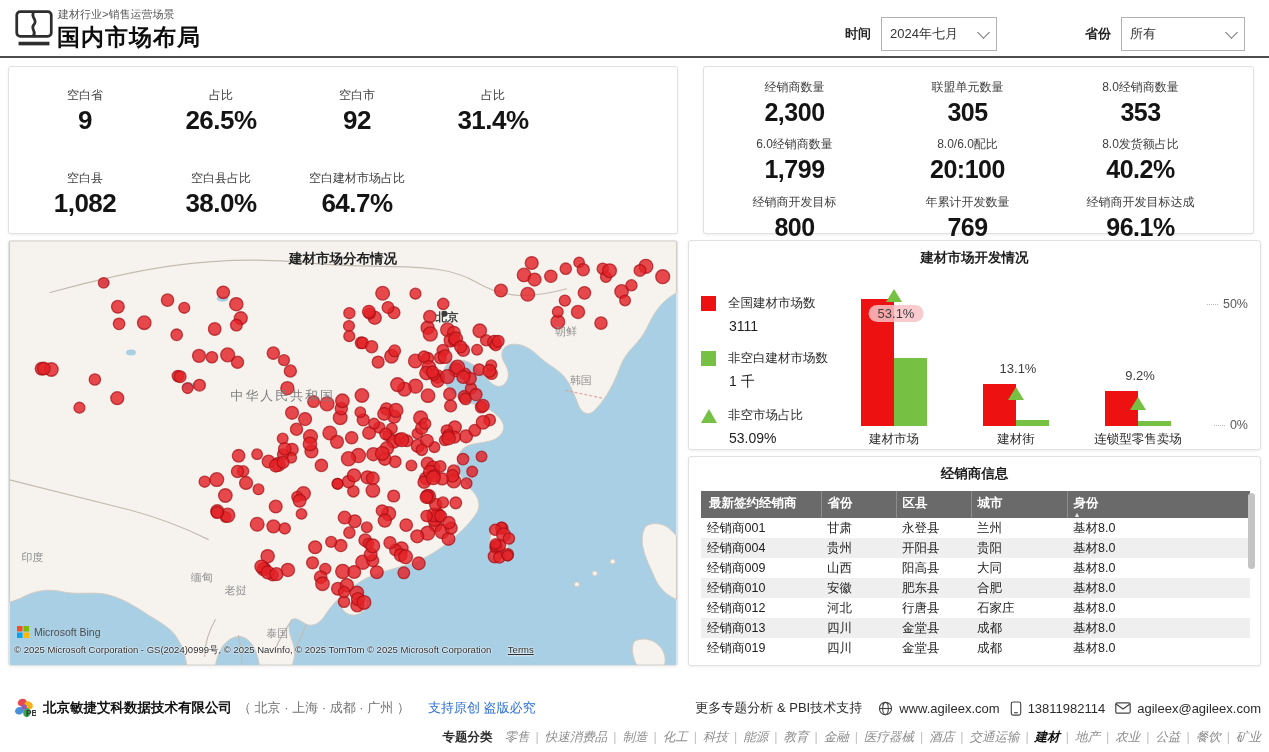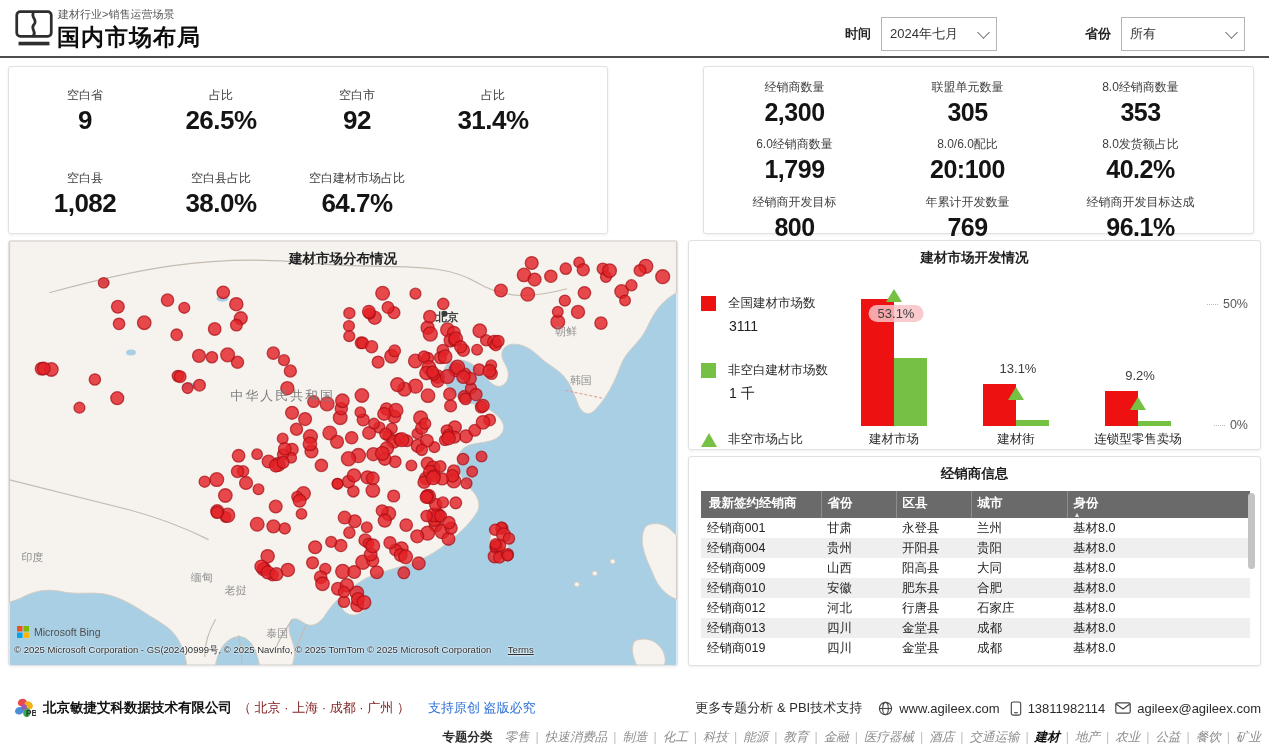--- a/index.html
+++ b/index.html
@@ -15,38 +15,38 @@
   .slicer-time{left:845px;}
   .slicer-prov{left:1085px;}
   .slicer-label{font-size:13px;font-weight:bold;color:#252525;margin-right:10px;}
   .dd{display:flex;align-items:center;justify-content:space-between;height:27px;border:1px solid #b3b3b3;background:#fff;padding:16px 8px;font-size:13px;color:#333;box-sizing:border-box;cursor:pointer;}
   .dd-time{width:116px;}
   .dd-prov{width:124px;}
   .chev{width:8px;height:8px;border-right:1.5px solid #707070;border-bottom:1.5px solid #707070;transform:rotate(45deg);margin-top:-4px;}
 
   
   .card{position:absolute;background:#fff;border:1px solid #e1e1e1;border-radius:3px;box-shadow:0 1px 3px rgba(0,0,0,.07);box-sizing:border-box;}
-  #card-blank{left:8px;top:66px;width:600px;height:168px;}
+  #card-blank{left:8px;top:66px;width:670px;height:168px;}
   #card-dealer{left:688px;top:66px;width:551px;height:168px;margin-left:15px;}
   #card-map{left:8px;top:240px;width:670px;height:426px;overflow:hidden;}
   #card-chart{left:688px;top:240px;width:573px;height:210px;}
   #card-table{left:688px;top:456px;width:573px;height:210px;overflow:hidden;}
 
   
   .kpi-grid4{display:grid;grid-template-columns:repeat(4,136px);padding:20px 0 0 8px;row-gap:36px;}
   .kpi-grid3{display:grid;grid-template-columns:repeat(3,173px);padding:12px 0 0 4px;row-gap:11px;}
   .kpi{text-align:center;}
   .kpi .lbl{font-size:12px;color:#404040;margin-bottom:3px;white-space:nowrap;}
   .kpi .val{font-size:26px;font-weight:bold;color:#141414;letter-spacing:-0.5px;line-height:1.05;}
   .kpi-grid3 .kpi .val{font-size:25px;}
 
   
   .card-title{position:absolute;top:8px;left:0;width:100%;text-align:center;font-size:13.5px;font-weight:bold;color:#1f1f1f;}
   .legend{position:absolute;left:12px;top:38px;width:142px;font-size:12.5px;color:#2b2b2b;}
-  .lg-row{display:flex;align-items:center;margin-top:28px;}
+  .lg-row{display:flex;align-items:center;margin-top:16px;}
   .lg-row.first{margin-top:16px;text-align:right;}
   .sw{width:15px;height:15px;margin-right:12px;flex:0 0 auto;}
   .tri-sw{width:0;height:0;border-left:8px solid transparent;border-right:8px solid transparent;border-bottom:14px solid #76c043;margin-right:11px;flex:0 0 auto;}
   .lg-val{margin:6px 0 0 28px;font-size:14px;color:#222;}
   .chart-plot{position:absolute;left:150px;top:55px;width:370px;height:130px;}
   .chart-group{position:absolute;bottom:0;width:110px;height:100%;}
   .bar{position:absolute;bottom:0;}
   .tri-marker{position:absolute;width:0;height:0;border-left:8px solid transparent;border-right:8px solid transparent;}
   .pct-label{position:absolute;font-size:13px;color:#3d3d3d;white-space:nowrap;transform:translateX(-50%);}
   .pct-label.pill{background:rgba(248,193,198,.85);border-radius:9px;padding:1px 9px;}
@@ -68,21 +68,21 @@
   
   .map-title{position:absolute;top:9px;left:0;width:100%;text-align:center;font-size:13.5px;font-weight:bold;color:#1f1f1f;z-index:5;}
   .bing{position:absolute;left:8px;bottom:27px;display:flex;align-items:center;z-index:5;}
   .bing-text{font-size:10.5px;color:#4f4f4f;margin-left:5px;}
   .attrib{position:absolute;left:5px;bottom:8px;font-size:9.5px;color:#2e2e2e;z-index:5;text-shadow:0 0 2px #fff,0 0 2px #fff;white-space:nowrap;}
   .attrib .terms{text-decoration:underline;margin-left:14px;}
 
   
   .footer-row1{position:absolute;left:14px;right:8px;top:697px;display:flex;align-items:center;font-size:13px;color:#2b2b2b;}
   .company{font-size:13.5px;font-weight:bold;color:#111;margin-left:7px;}
-  .cities{margin-left:6px;color:#7f1d1d;}
+  .cities{margin-left:6px;color:#737373;}
   .cr-links{margin-left:18px;color:#2e6fd6;cursor:pointer;}
   .f-right{margin-left:auto;display:flex;align-items:center;gap:10px;}
   .promo{color:#2b2b2b;margin-right:6px;}
   .f-item{display:flex;align-items:center;gap:6px;color:#2b2b2b;}
   .footer-row2{position:absolute;right:8px;top:729px;font-size:12.5px;color:#8c8c8c;display:flex;align-items:center;white-space:nowrap;}
   .nav-label{font-weight:bold;font-style:normal;color:#2e2e2e;margin-right:12px;}
   .nav-item{font-style:italic;color:#8c8c8c;cursor:pointer;}
   .nav-item.active{color:#111;font-weight:bold;}
   .nav-sep{color:#c0c0c0;margin:0 6px;font-style:normal;}
 </style>

